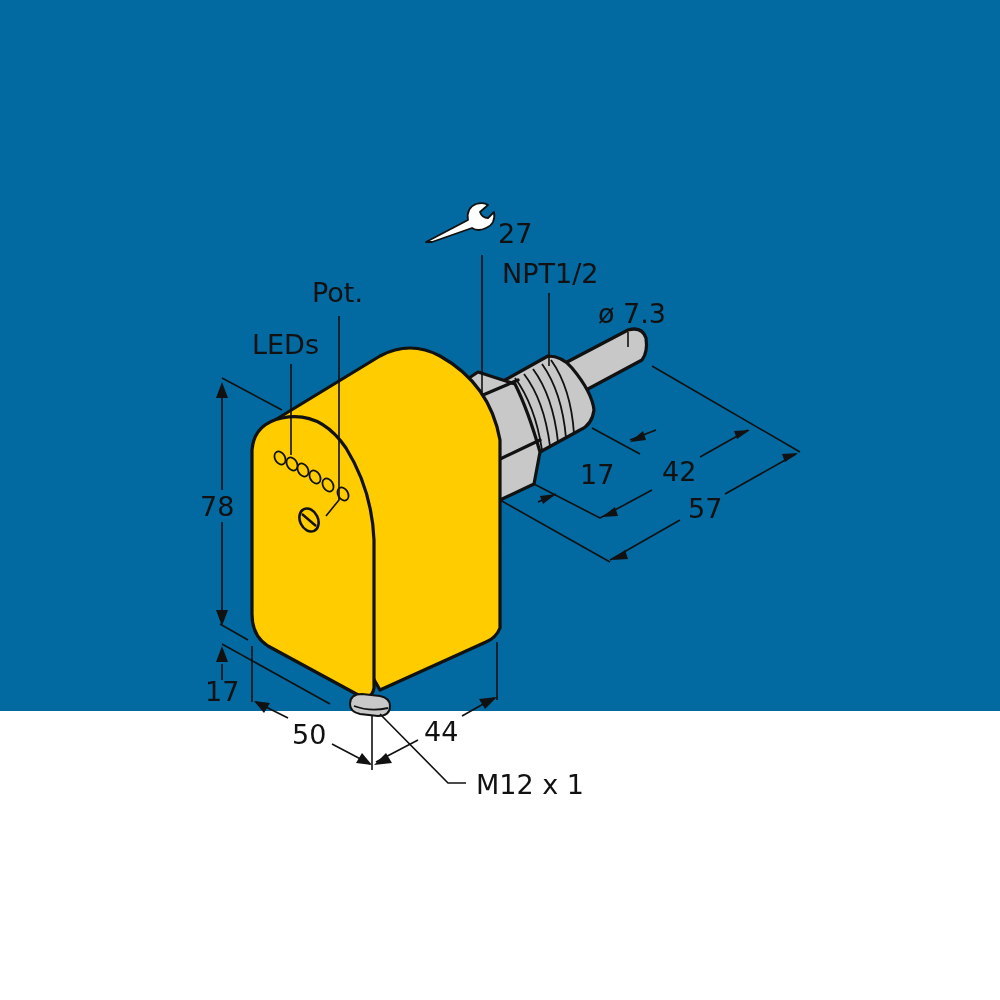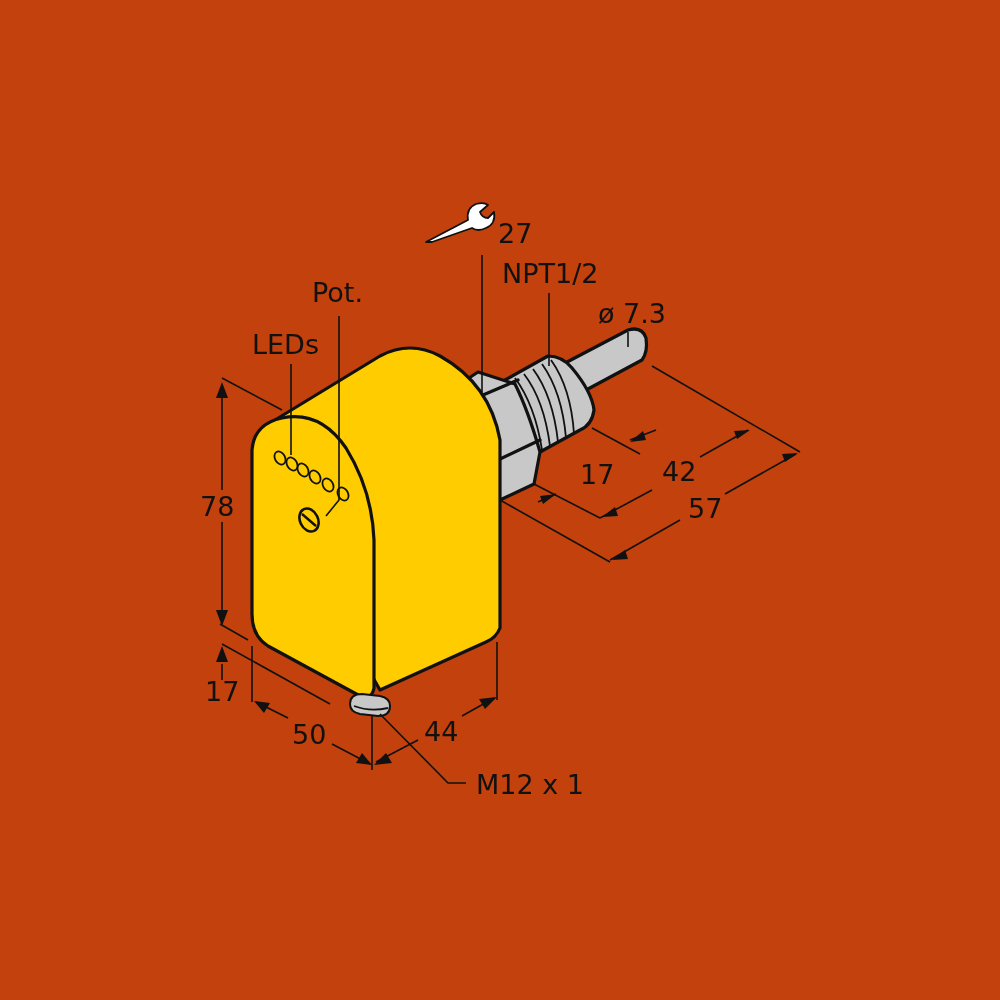--- a/index.html
+++ b/index.html
@@ -1,17 +1,17 @@
 <!DOCTYPE html>
 <html><head>
   <meta charset="utf-8">
   <style>
     html, body { margin: 0; padding: 0; background: #ffffff; }
     body { width: 1000px; height: 1000px; overflow: hidden; }
-    .canvas { position: relative; width: 1000px; height: 1000px; background: #c2410c; }
+    .canvas { position: relative; width: 1000px; height: 711px; background: #0369a1; }
     svg { position: absolute; left: 0; top: 0; }
     .lbl { font-family: "DejaVu Sans", "Liberation Sans", sans-serif; font-size: 27px; fill: #111111; }
     .dim { stroke: #111111; stroke-width: 1.6; fill: none; }
     .outline { stroke: #111111; stroke-width: 3.2; stroke-linejoin: round; stroke-linecap: round; }
     .thin { stroke: #111111; stroke-width: 1.8; fill: none; }
     .arrow { fill: #111111; stroke: none; }
   </style>
 </head>
 <body>
 

